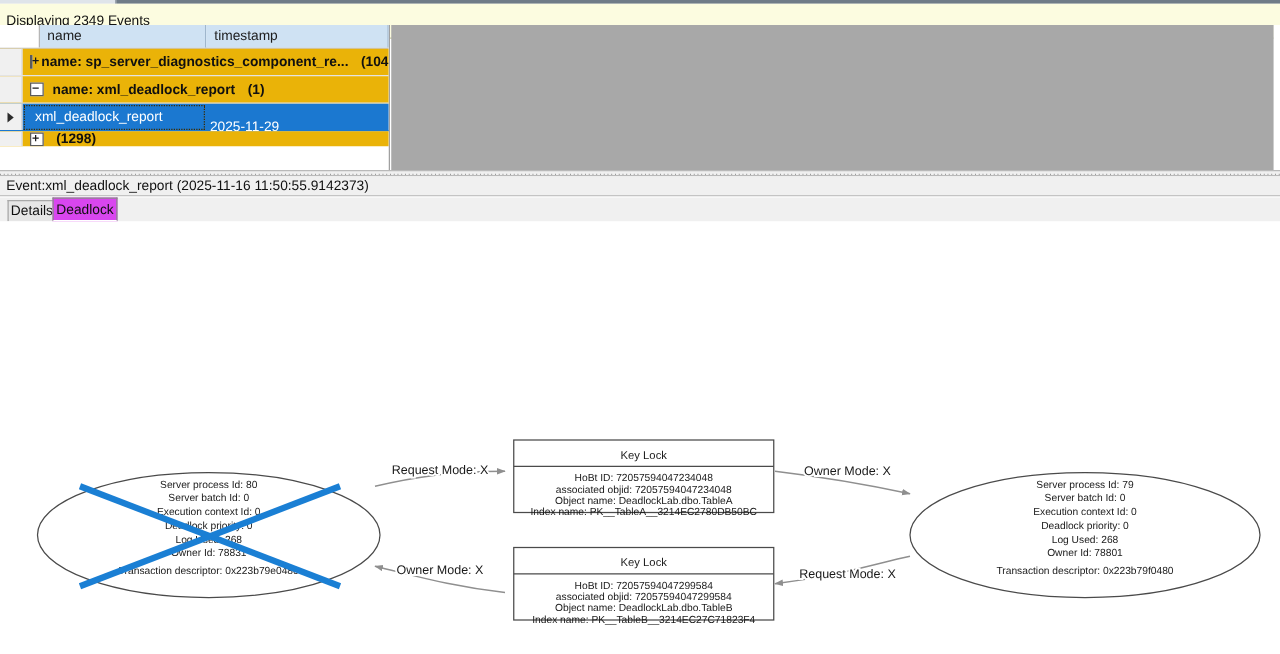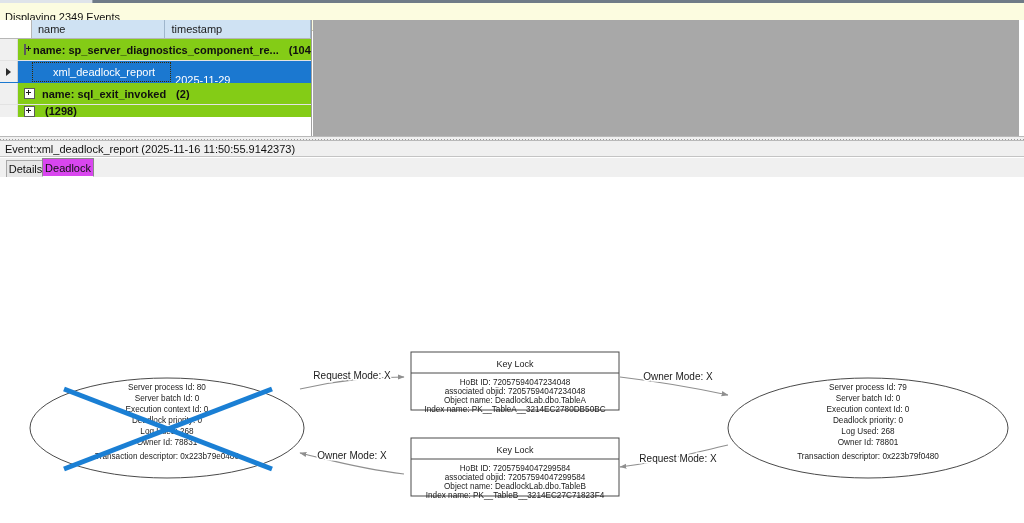--- a/index.html
+++ b/index.html
@@ -76,21 +76,21 @@
   .gh-cell.c-ts  { width: 146px; }
 
   .grid-row {
     display: flex; align-items: center;
     height: 22px;
     box-sizing: border-box;
     border-bottom: 1px solid #e3e3e3;
     background: #f7f7f7;
     position: relative;
   }
-  .grid-row.group { background: #84cc16; }
+  .grid-row.group { background: #eab308; }
   .grid-row.clipped { height: 12px; overflow: hidden; border-bottom: none; }
   .row-gutter {
     width: 18px; min-width: 18px; height: 100%;
     display: flex; align-items: center; justify-content: center;
     background: #f0f0f0;
     border-right: 1px solid #dcdcdc;
     box-sizing: border-box;
   }
   .expander {
     width: 9px; height: 9px;
@@ -130,25 +130,25 @@
   }
   .row-arrow {
     width: 0; height: 0;
     border-left: 5px solid #2b2b2b;
     border-top: 4px solid transparent;
     border-bottom: 4px solid transparent;
   }
   .cell-name {
     width: 148px; height: 20px; box-sizing: border-box;
     display: flex; align-items: center;
-    padding-left: 20px;
+    padding-left: 8px;
     color: #ffffff; font-size: 11px;
     border: 1px dotted #3a2a00;
     background: #1b78d0;
-    margin-left: 14px;
+    margin-left: 1px;
   }
   .cell-ts {
     height: 20px; display: flex; align-items: center;
     padding-left: 4px;
     color: #ffffff; font-size: 11px; margin-top: 28px;
   }
 
   
   #gray-panel {
     position: absolute; left: 313px; top: 20px;
@@ -262,35 +262,35 @@
       <div class="gh-cell c-ts">timestamp</div>
     </div>
 
     <div class="grid-row group">
       <div class="row-gutter"></div>
       <span class="expander plus"></span>
       <span class="group-label">name: sp_server_diagnostics_component_re...</span>
       <span class="group-count">(1048)</span>
     </div>
 
+    <div class="grid-row group">
+      <div class="row-gutter"></div>
+      <span class="expander"></span>
+      <span class="group-label">name: xml_deadlock_report</span>
+      <span class="group-count">(1)</span>
+    </div>
 
     <div class="grid-row selected">
       <div class="row-gutter">
         <span class="row-arrow"></span>
       </div>
       <div class="cell-name">xml_deadlock_report</div>
       <div class="cell-ts">2025-11-29 11:50:55.9142373</div>
     </div>
 
-    <div class="grid-row group">
-      <div class="row-gutter"></div>
-      <span class="expander plus"></span>
-      <span class="group-label">name: sql_exit_invoked</span>
-      <span class="group-count">(2)</span>
-    </div>
 
     <div class="grid-row group clipped">
       <div class="row-gutter"></div>
       <span class="expander plus"></span>
       <span class="group-count">(1298)</span>
     </div>
 
   </div>
 
   <div id="gray-panel"></div>

